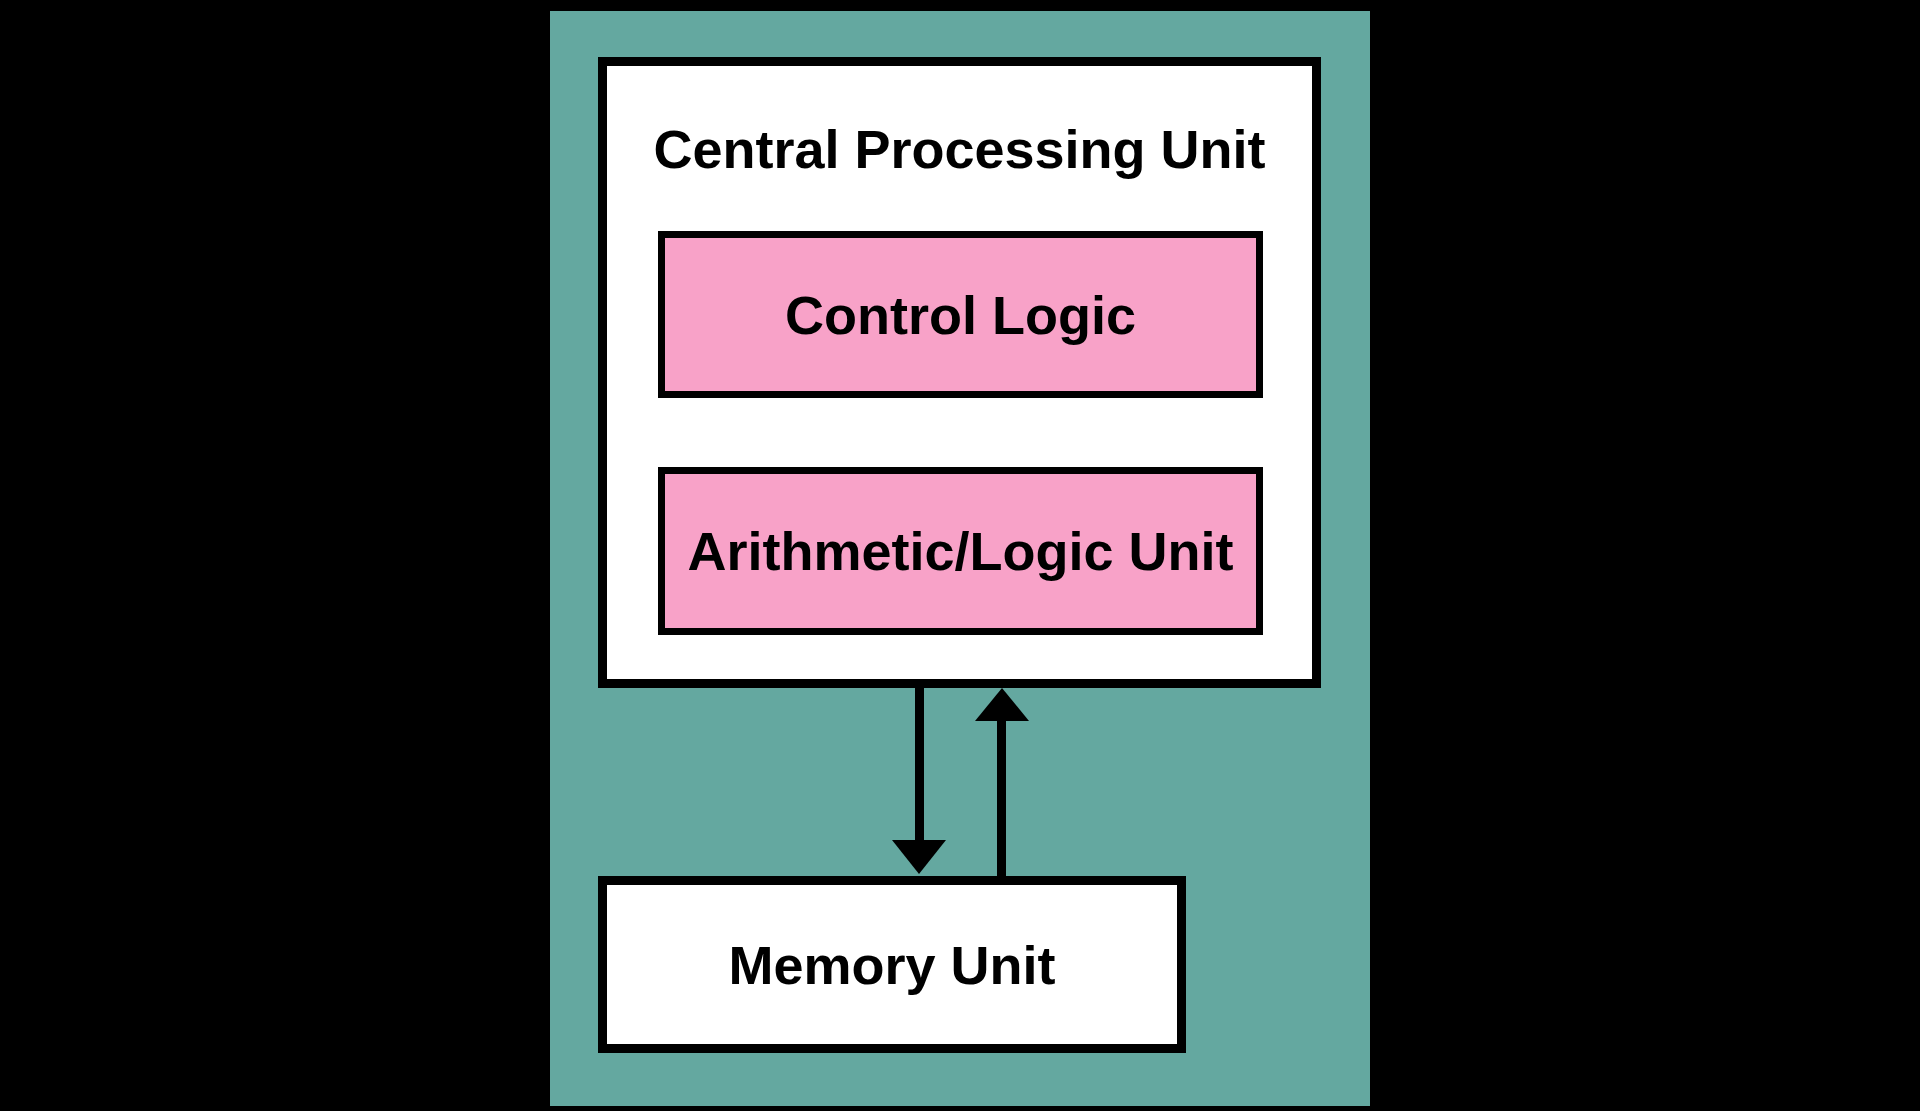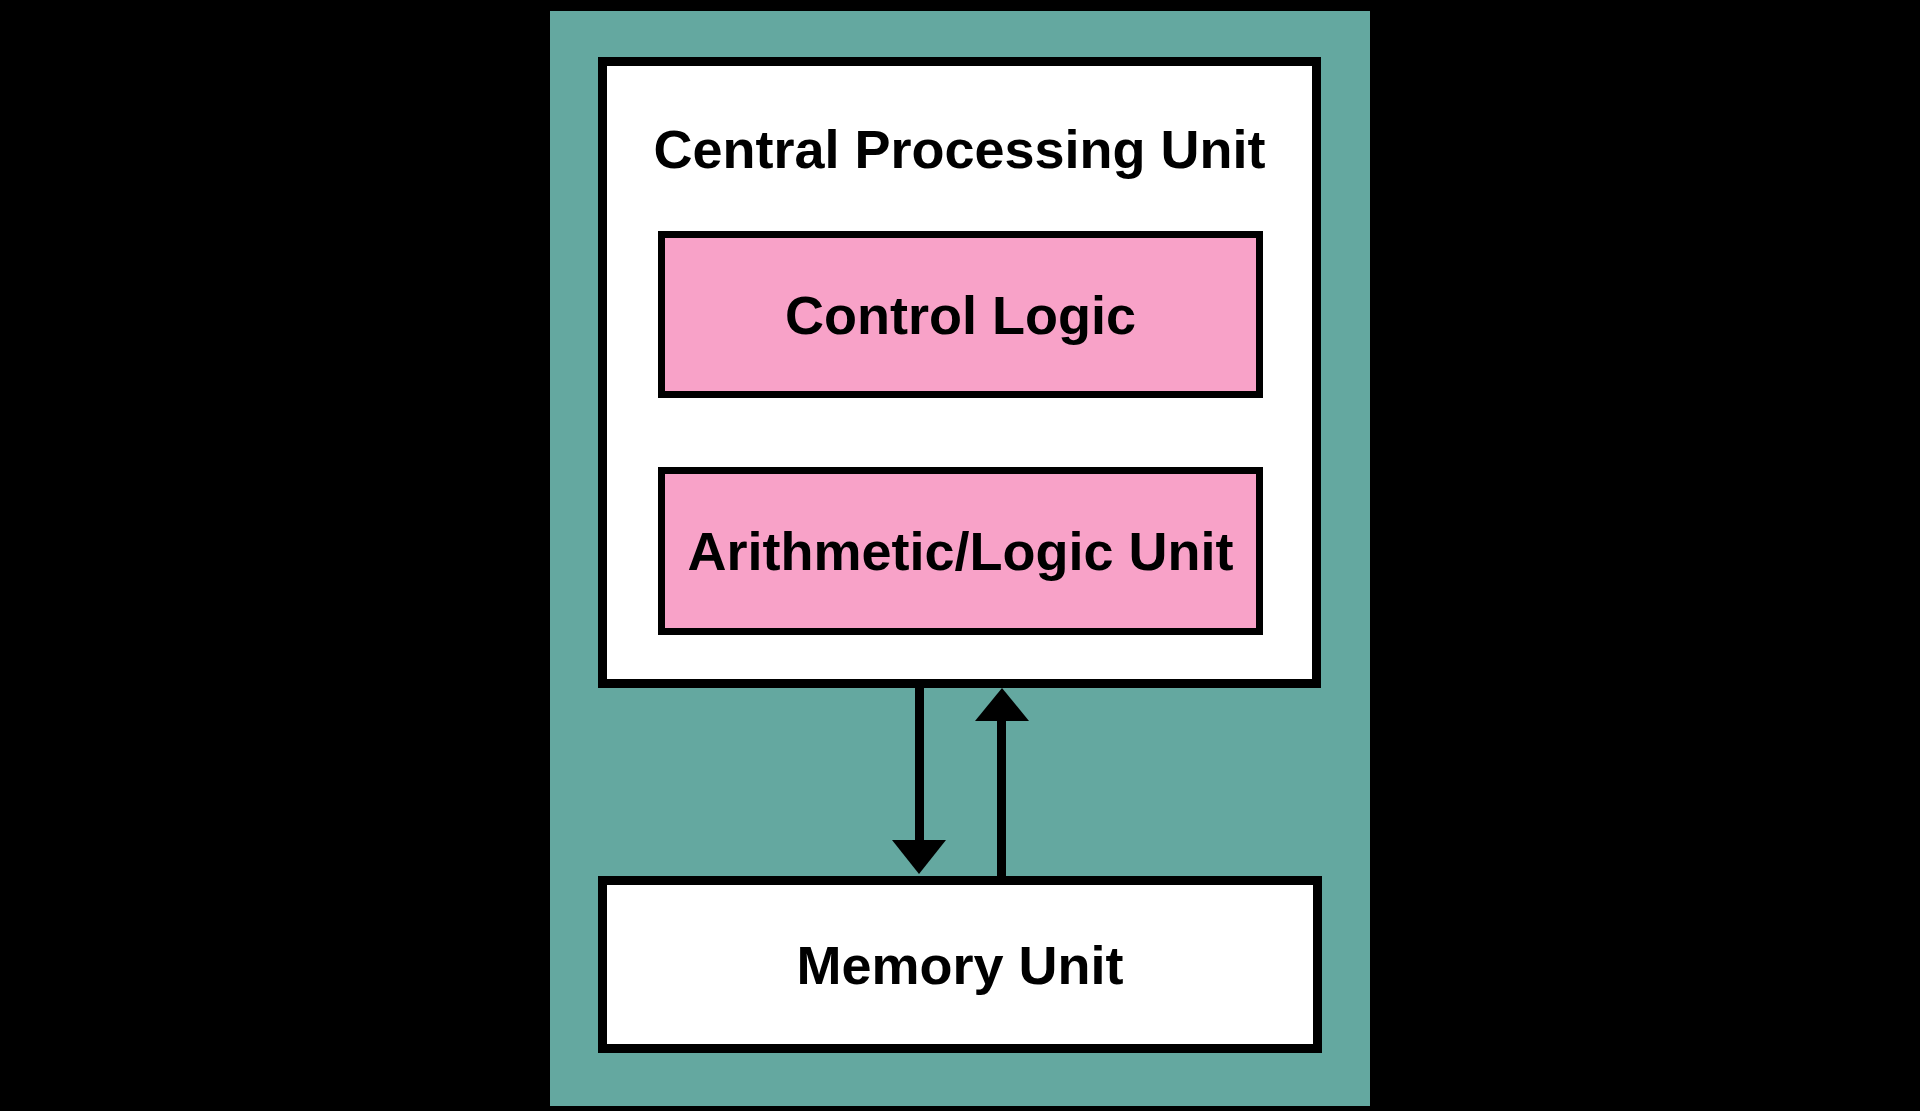--- a/index.html
+++ b/index.html
@@ -68,21 +68,21 @@
     font-weight: bold;
     color: var(--color-text);
     white-space: nowrap;
   }
   .unit-box.control { top: 165px; height: 167px; }
   .unit-box.alu     { top: 391px; height: 168px; margin-top: 10px; }
   .memory-box {
     position: absolute;
     left: 598px;
     top: 876px;
-    width: 724px;
+    width: 588px;
     height: 177px;
     background: var(--color-box_fill);
     border: 9px solid var(--color-border);
     display: flex;
     align-items: center;
     justify-content: center;
     font-size: 54px;
     font-weight: bold;
     color: var(--color-text);
     white-space: nowrap;

